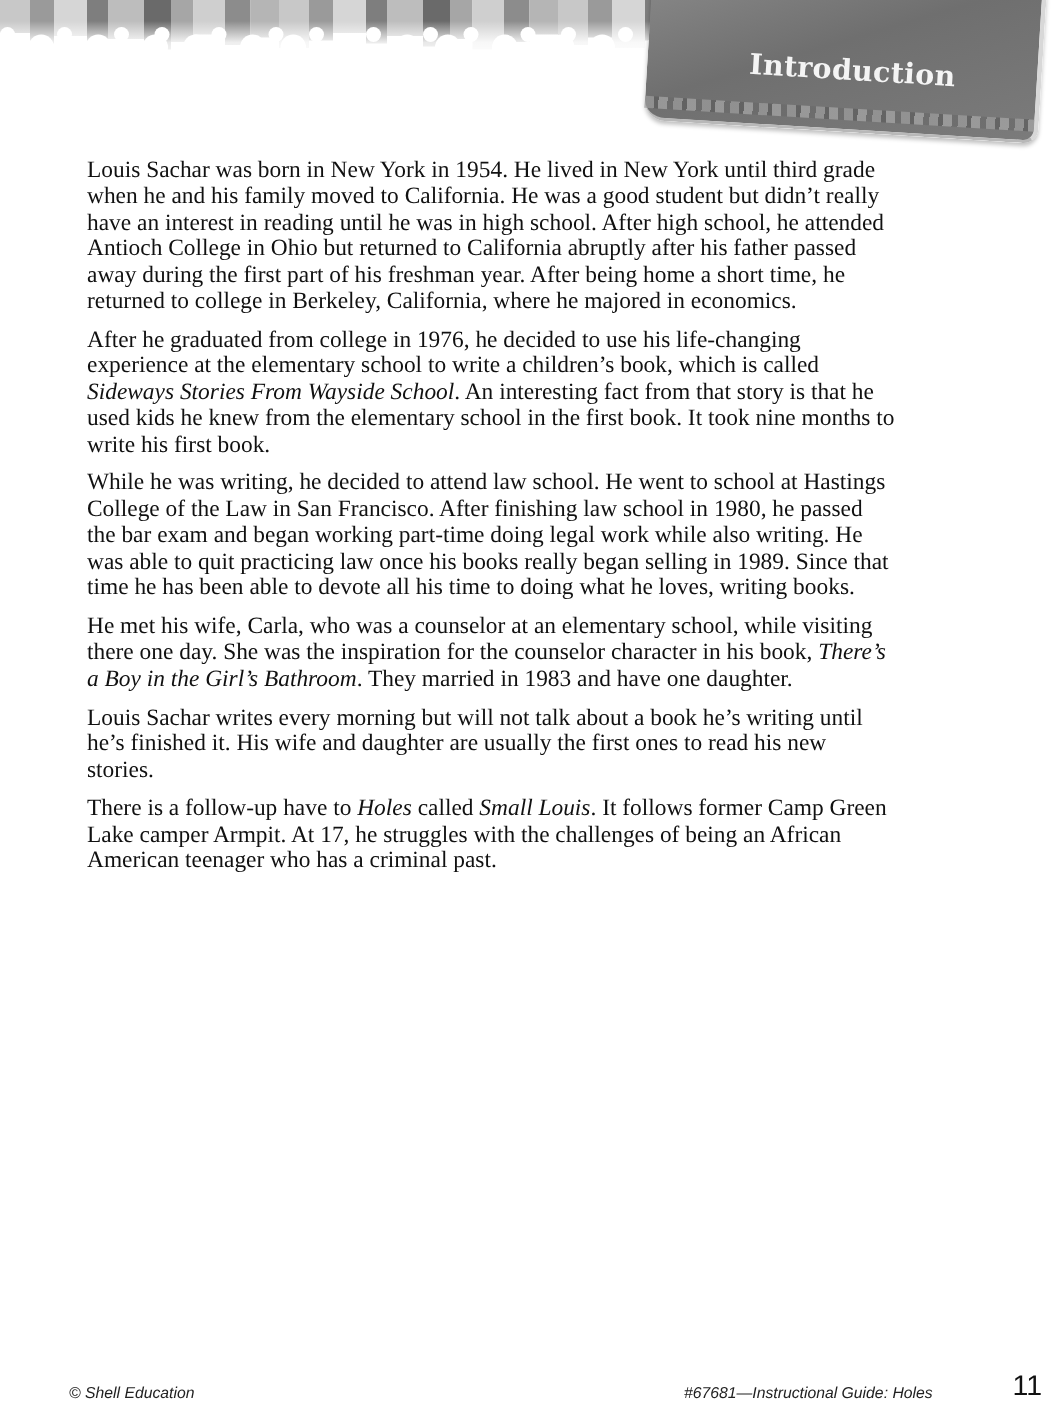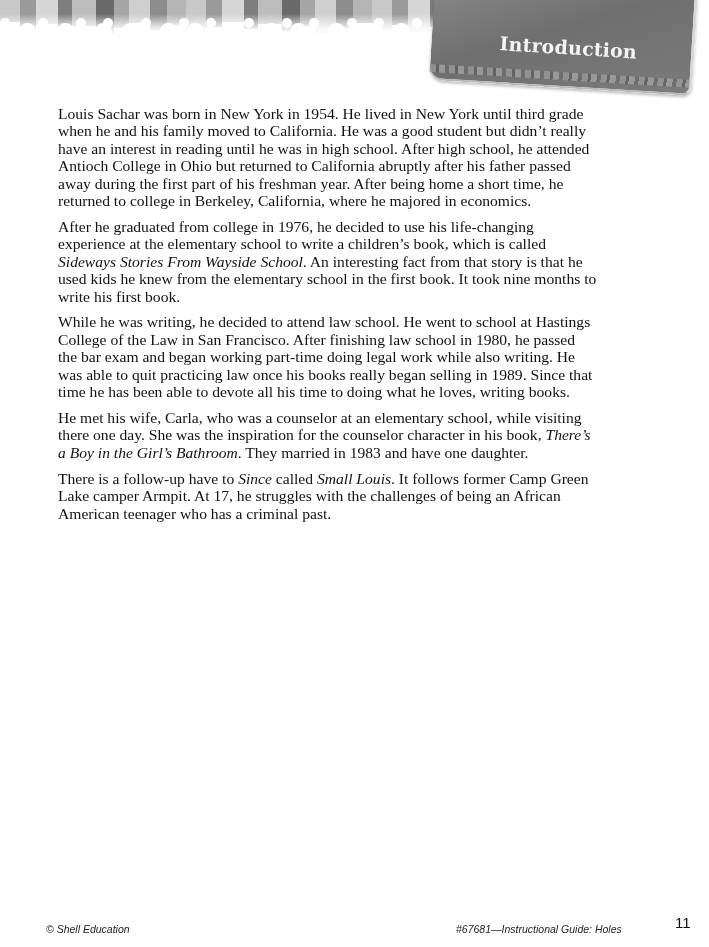--- a/index.html
+++ b/index.html
@@ -115,21 +115,21 @@
       left: 46px; top: 5px;
     }
     .footer .guide {
       position: absolute;
       left: 456px; top: 5px;
     }
     .footer .page-num {
       position: absolute;
       left: 675px; top: -4px;
       font-style: normal;
-      font-size: 15px;
+      font-size: 19px;
       color: #111;
     }
   </style>
 </head>
 <body>
 
 <div class="header-band" id="header-band">
   <div class="stripe" style="left: 0px; width: 20px; height: 22px; background: rgb(200, 200, 200);"></div>
     <div class="stripe" style="left: 20px; width: 16px; height: 29px; background: rgb(154, 154, 154);"></div>
     <div class="stripe" style="left: 36px; width: 22px; height: 24px; background: rgb(214, 214, 214);"></div>
@@ -187,21 +187,22 @@
   <span class="label">Introduction</span>
   <div class="texture"></div>
 </div>
 
 <div class="content">
   <div id="paragraphs">
       <p class="para"><span>Louis Sachar was born in New York in 1954.  He lived in New York until third grade when he and his family moved to California.  He was a good student but didn’t really have an interest in reading until he was in high school.  After high school, he attended Antioch College in Ohio but returned to California abruptly after his father passed away during the first part of his freshman year.  After being home a short time, he returned to college in Berkeley, California, where he majored in economics.</span></p>
       <p class="para"><span>After he graduated from college in 1976, he decided to use his life-changing experience at the elementary school to write a children’s book, which is called </span><i>Sideways Stories From Wayside School</i><span>.  An interesting fact from that story is that he used kids he knew from the elementary school in the first book.  It took nine months to write his first book.</span></p>
       <p class="para"><span>While he was writing, he decided to attend law school.  He went to school at Hastings College of the Law in San Francisco.  After finishing law school in 1980, he passed the bar exam and began working part-time doing legal work while also writing.  He was able to quit practicing law once his books really began selling in 1989.  Since that time he has been able to devote all his time to doing what he loves, writing books.</span></p>
       <p class="para"><span>He met his wife, Carla, who was a counselor at an elementary school, while visiting there one day.  She was the inspiration for the counselor character in his book, </span><i>There’s a Boy in the Girl’s Bathroom</i><span>.  They married in 1983 and have one daughter.</span></p>
+      <p class="para"><span>Louis Sachar writes every morning but will not talk about a book he’s writing until he’s finished it.  His wife and daughter are usually the first ones to read his new stories.</span></p>
     </div>
-  <p class="para" id="comparison-para"><span>There is a follow-up have to </span><i>Since</i><span> called </span><i>Small Louis</i><span>.  It follows former Camp Green Lake camper Armpit.  At 17, he struggles with the challenges of being an African American teenager who has a criminal past.</span></p>
+  <p class="para" id="comparison-para"><span>There is a follow-up have to </span><i>Holes</i><span> called </span><i>Small Louis</i><span>.  It follows former Camp Green Lake camper Armpit.  At 17, he struggles with the challenges of being an African American teenager who has a criminal past.</span></p>
 </div>
 
 <div class="footer">
   <span class="copyright">© Shell Education</span>
   <span class="guide">#67681—Instructional Guide: Holes</span>
   <span class="page-num">11</span>
 </div>
 
 </body></html>

